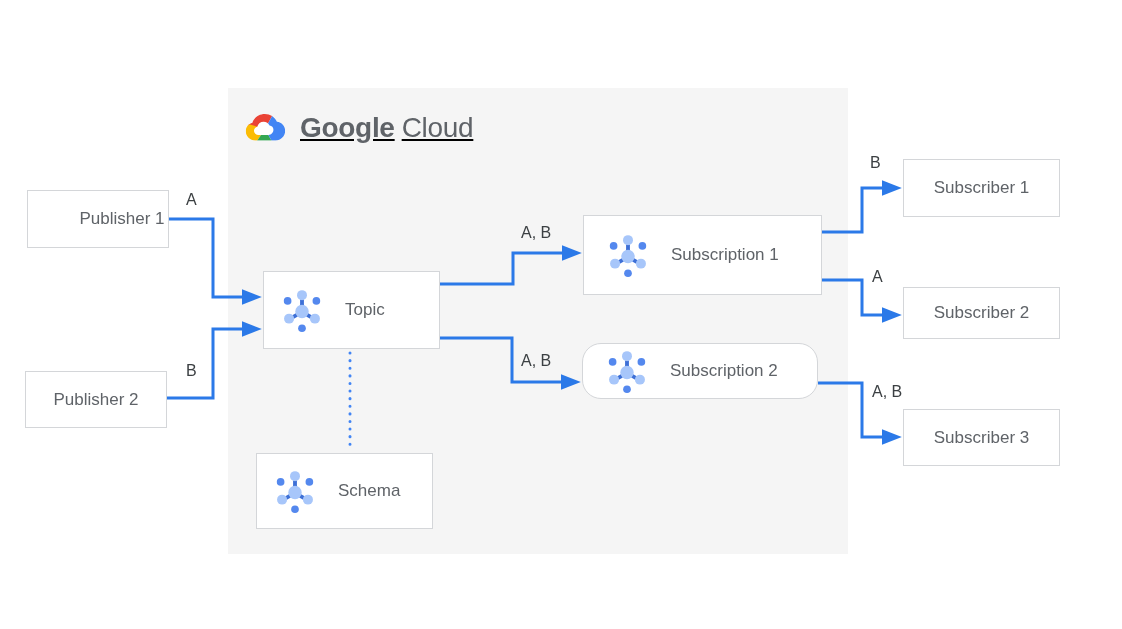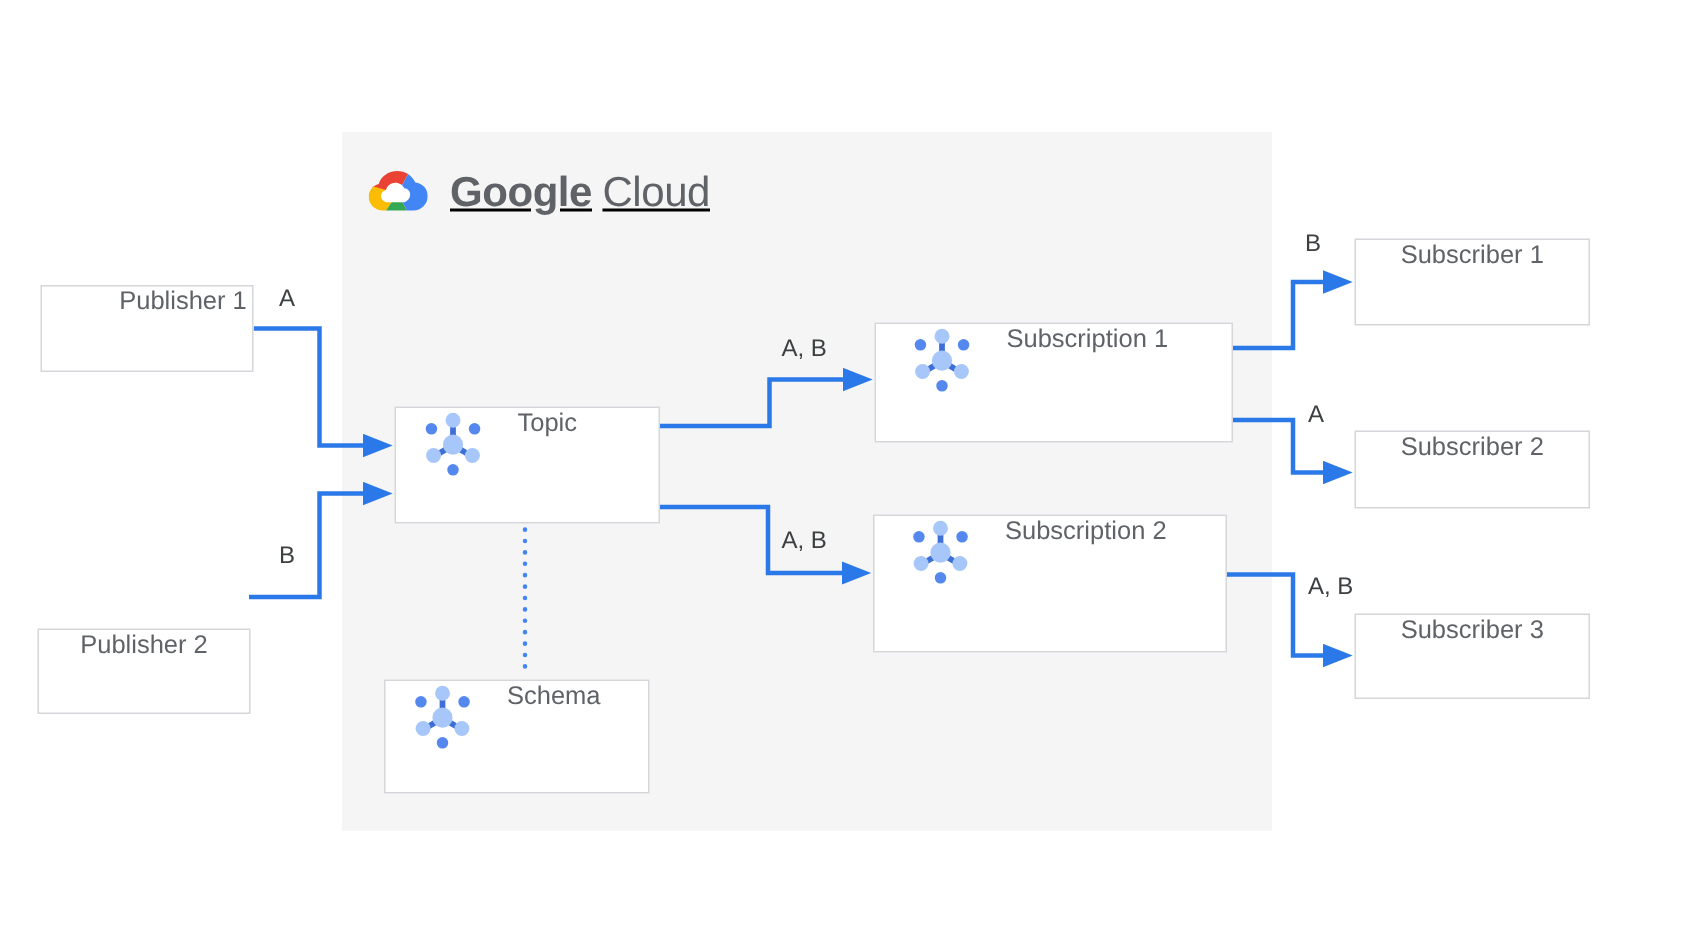--- a/index.html
+++ b/index.html
@@ -9,31 +9,31 @@
 
   
   .logo { position:absolute; left:243px; top:110px; display:flex; align-items:center; gap:13px;text-decoration:underline; }
   .logo-cloud { width:44px; height:36px; display:block; }
   .logo-text { font-size:28px; color:#5f6368; letter-spacing:-0.3px; white-space:nowrap; }
   .logo-text .brand-a { font-weight:bold; margin-right:7px; }
   .logo-text .brand-b { font-weight:normal; }
 
   
   .node { position:absolute; background:#ffffff; border:1px solid #d4d6d9; box-sizing:border-box;
-          display:flex; align-items:flex-start; color:#5f6368; font-size:17px; }
+          display:flex; align-items:center; color:#5f6368; font-size:17px; }
   .node.plain { justify-content:center; }
   .node.iconed { padding-left:15px; gap:20px; }
   .pubsub-icon { width:46px; height:46px; flex:none; display:block; }
 
   #publisher1   { left:27px;  top:190px; width:142px; height:58px;padding-left:48px; }
-  #publisher2   { left:25px;  top:371px; width:142px; height:57px;margin-top:48px; }
+  #publisher2   { left:25px;  top:371px; width:142px; height:57px; }
   #topic        { left:263px; top:271px; width:177px; height:78px; }
   #schema       { left:256px; top:453px; width:177px; height:76px; }
   #subscription1{ left:583px; top:215px; width:239px; height:80px; padding-left:21px; }
-  #subscription2{ left:582px; top:343px; width:236px; height:92px; padding-left:21px; }
+  #subscription2{ left:582px; top:343px; width:236px; height:56px; padding-left:21px;border-radius:19px; }
   #subscriber1  { left:903px; top:159px; width:157px; height:58px; }
   #subscriber2  { left:903px; top:287px; width:157px; height:52px; }
   #subscriber3  { left:903px; top:409px; width:157px; height:57px; }
 
   
   .edges { position:absolute; left:0; top:0; width:1122px; height:629px; pointer-events:none; }
 
   .edge-label { position:absolute; font-size:16px; color:#3c4043; white-space:nowrap; }
   #el-pub1-topic { left:186px; top:191px; }
   #el-pub2-topic { left:186px; top:362px; }

